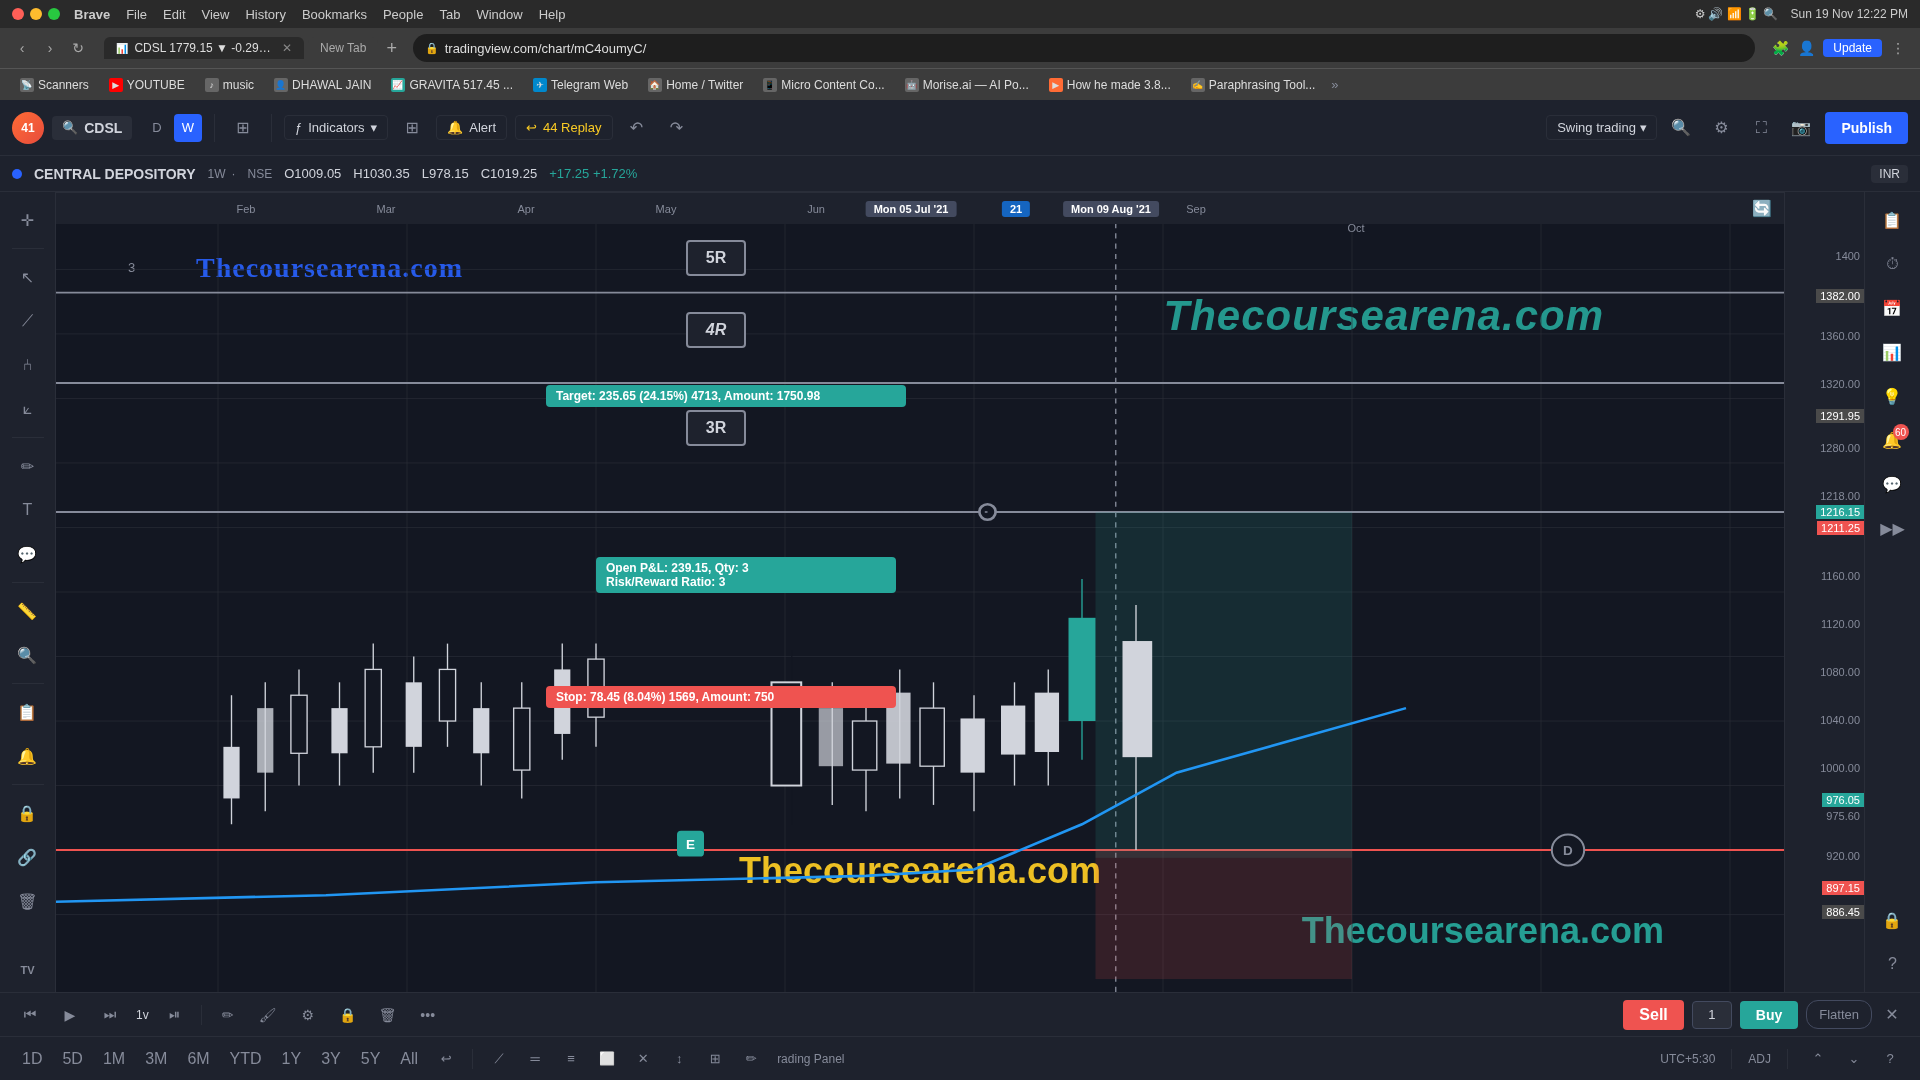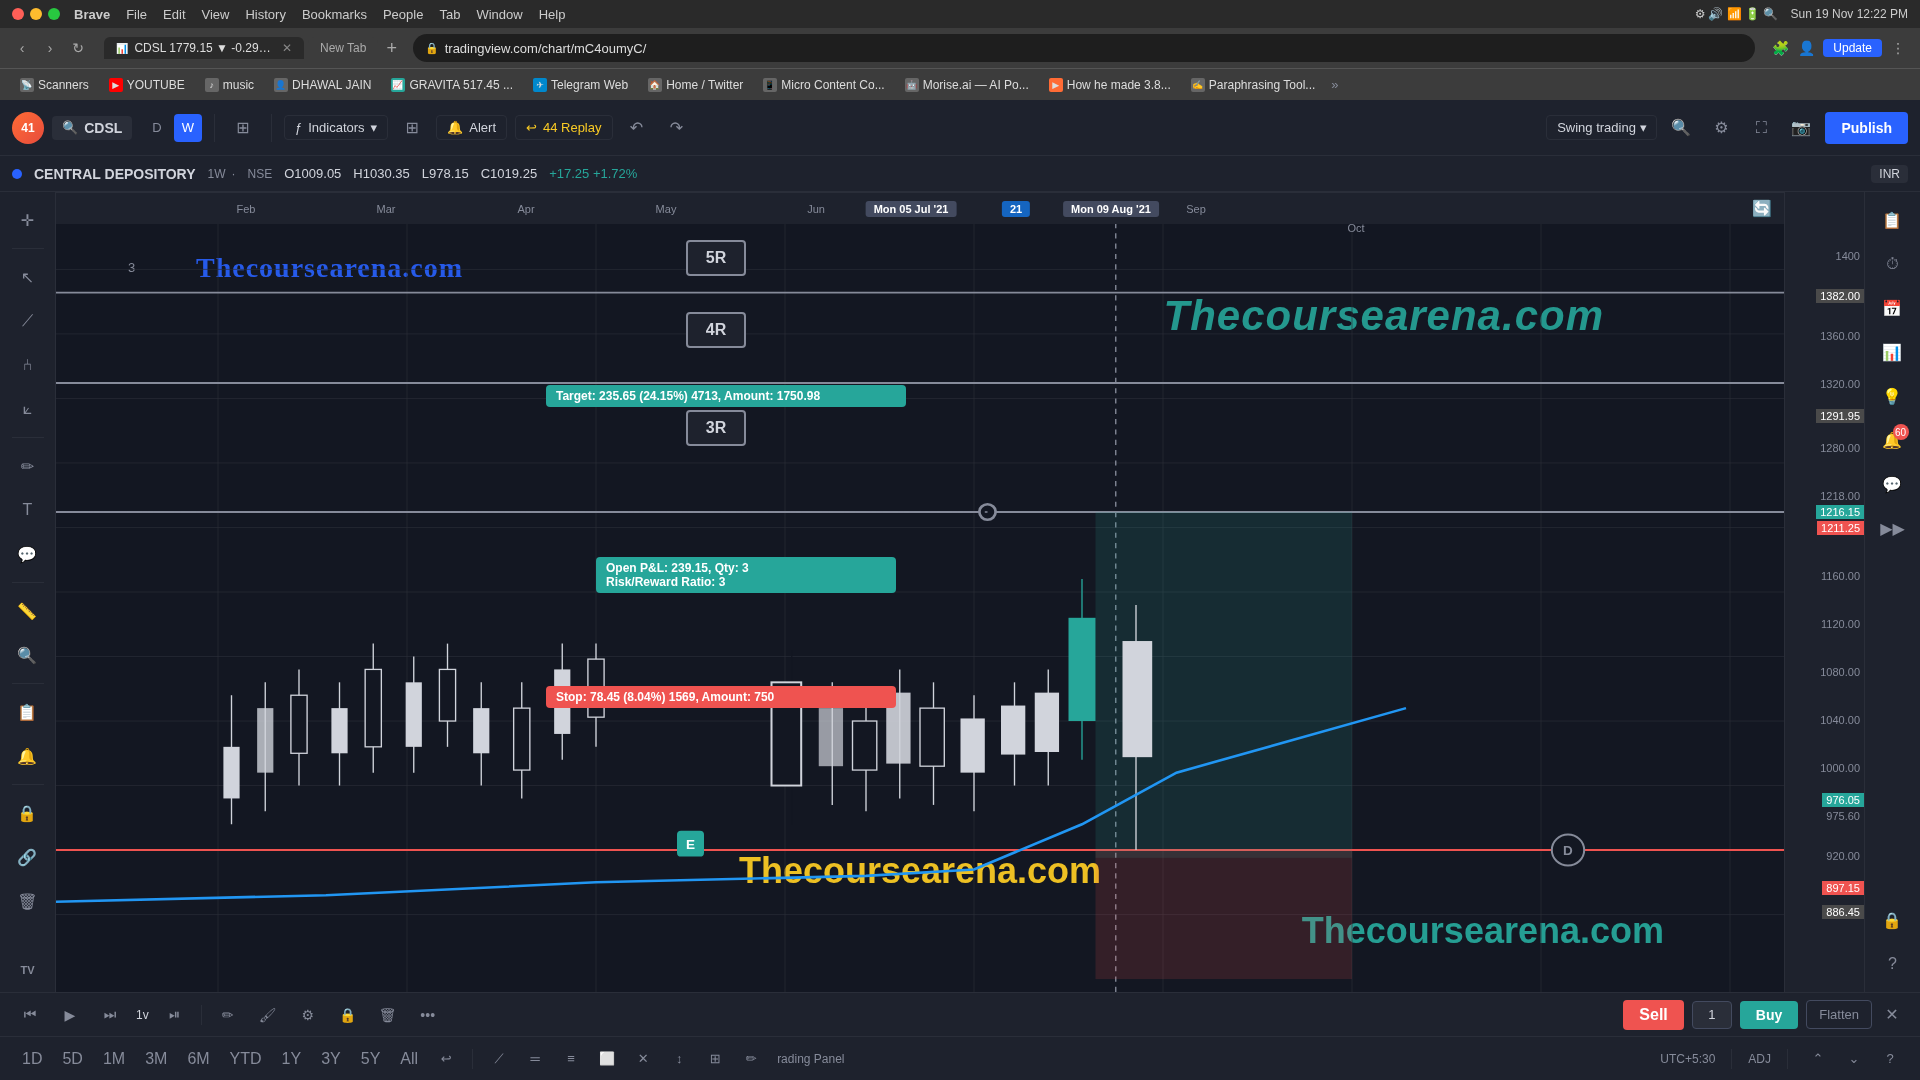--- a/index.html
+++ b/index.html
@@ -234,21 +234,21 @@
     .buy-btn {
       padding: 6px 16px; background: #26a69a; border: none; border-radius: 4px;
       color: white; font-size: 14px; font-weight: 600; cursor: pointer;
     }
     .qty-input {
       width: 40px; height: 28px; background: #2a2e39; border: 1px solid #434a5f;
       border-radius: 4px; color: #d1d4dc; font-size: 13px; text-align: center;
     }
     .flatten-btn {
       padding: 6px 12px; background: transparent; border: 1px solid #434a5f;
-      border-radius: 4px; color: #868b9a; font-size: 13px; cursor: pointer;
+      border-radius: 12px; color: #868b9a; font-size: 13px; cursor: pointer;
     }
     .close-trade-btn {
       width: 24px; height: 24px; background: transparent; border: none;
       color: #868b9a; font-size: 16px; cursor: pointer;
     }
 
     
     .bottom-toolbar {
       height: 44px; background: #1e222d; border-top: 1px solid #2a2e39;
       display: flex; align-items: center; padding: 0 16px; gap: 8px;
@@ -608,21 +608,21 @@
         <text x="1120" y="514" fill="#868b9a" font-size="10" text-anchor="middle" font-weight="bold">D</text>
 
         <circle cx="690" cy="248" r="6" fill="#131722" stroke="#868b9a" stroke-width="2"></circle>
 
         <line x1="0" y1="248" x2="690" y2="248" stroke="#868b9a" stroke-width="1" stroke-dasharray="4,4"></line>
       </svg>
 
       <div class="level-label" style="top: 48px;">
         <span>5R</span>
       </div>
-      <div class="level-label" style="top: 120px;">
+      <div class="level-label" style="top: 120px; font-style: italic;">
         <span>4R</span>
       </div>
       <div class="level-label" style="top: 218px;">
         <span>3R</span>
       </div>
 
       <div class="tooltip-box tooltip-green" style="top: 193px; left: 490px; min-width:360px;">
         <span>Target: 235.65 (24.15%) 4713, Amount: 1750.98</span>
       </div>
 

